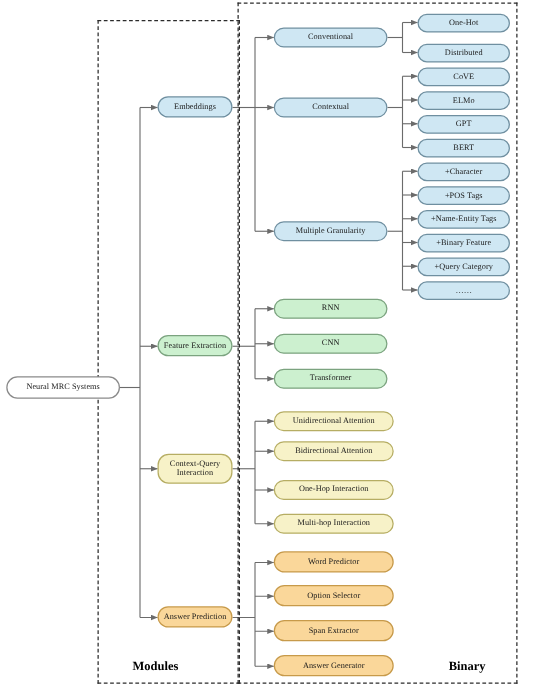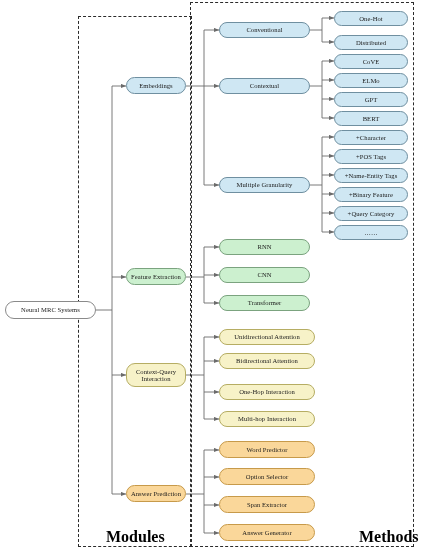--- a/index.html
+++ b/index.html
@@ -21,21 +21,21 @@
     background:#ffffff;
     z-index:3;
   }
   .node.root{background:#ffffff;border-color:#8a8a8a;border-radius:10px;}
   .node.blue{background:#cfe7f3;border-color:#6f8fa0;}
   .node.green{background:#ccf0cf;border-color:#7ba37f;}
   .node.yellow{background:#f7f2c8;border-color:#b6ad63;}
   .node.orange{background:#fad79a;border-color:#c79a4a;}
 
   .group-label{
-    position:absolute;font-weight:bold;font-size:16px;
+    position:absolute;font-weight:bold;font-size:10px;
     font-family:"Liberation Serif", serif;color:#000;z-index:4;
   }
 
   .dash-border{
     position:absolute;border-style:dashed;border-color:#2b2b2b;
     border-width:0;z-index:1;
   }
 </style>
 </head>
 <body>
@@ -208,16 +208,16 @@
     <span>+Query Category</span>
   </div>
   <div class="node blue" style="left:334px;top:225px;width:74px;height:15px;">
     <span>……</span>
   </div>
 
   <div class="group-label" style="left:106px;top:528px;">
     <span>Modules</span>
   </div>
   <div class="group-label" style="left:359px;top:528px;">
-    <span>Methods</span>
+    <span>Binary</span>
   </div>
 
 </div>
 
 </body></html>

